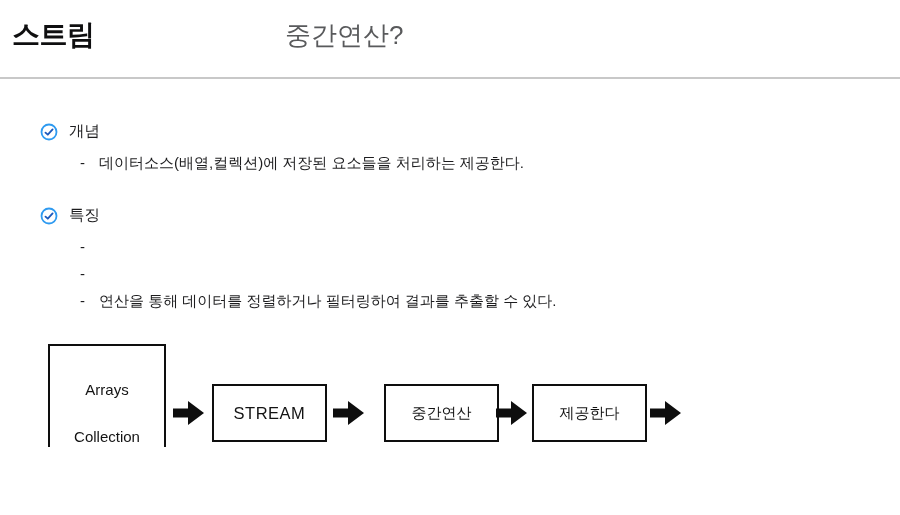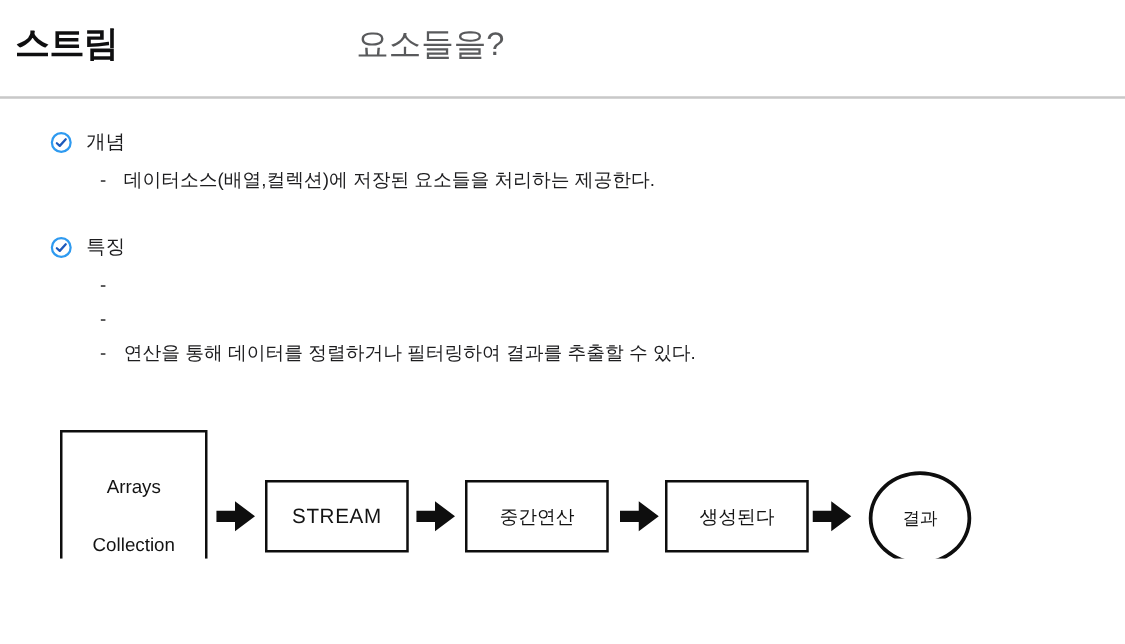--- a/index.html
+++ b/index.html
@@ -15,54 +15,54 @@
   .doc-subtitle{
     position:absolute;left:285px;top:18px;font-size:26px;font-weight:400;color:#595a5c;
   }
   .divider{
     position:absolute;left:0;top:77px;width:900px;height:2px;background:#c8c8c8;
   }
   
   .section{position:absolute;left:40px;}
   .section-1{top:103px;}
   .section-2{top:187px;text-align:center;}
-  .sec-head{display:flex;align-items:center;gap:11px;}
+  .sec-head{display:flex;align-items:center;gap:11px;margin-top:18px;}
   .sec-head .icon{width:18px;height:18px;flex:0 0 auto;display:block;}
   .sec-title{font-size:15.5px;color:#1d1d1f;}
   .bullets{margin-top:13px;margin-left:40px;display:flex;flex-direction:column;gap:12px;}
   .bullet-row{display:flex;gap:14px;font-size:15px;line-height:15px;color:#1d1d1f;}
   .bullet-dash{flex:0 0 auto;}
   
   .node{
     position:absolute;border:2.5px solid #0e0e0e;background:#fff;box-sizing:border-box;
     display:flex;align-items:center;justify-content:center;color:#131313;
   }
   .node-source{left:48px;top:344px;width:118px;height:138px;border-width:2px;
     flex-direction:column;gap:30px;font-size:15px;}
   .node-rect{top:384px;width:115px;height:58px;font-size:15px;}
   .node-stream{left:212px;font-size:16.5px;letter-spacing:0.5px;text-align:right;}
-  .node-intermediate{left:372px;}
+  .node-intermediate{left:384px;}
   .node-terminal{left:532px;}
   .node-result{
     left:695px;top:377px;width:82px;height:75px;border-width:3px;border-radius:50%;
     font-size:14px;
   }
   .arrow{position:absolute;width:32px;height:28px;top:399px;}
   .arrow-1{left:173px;}
   .arrow-2{left:333px;}
   .arrow-3{left:496px;}
   .arrow-4{left:650px;}
 </style>
 </head>
 <body>
 
 <div class="page">
 
   <div class="doc-title">스트림</div>
-  <div class="doc-subtitle">요소들을?</div>
+  <div class="doc-subtitle">중간연산?</div>
   <div class="divider"></div>
 
   <div class="section section-1">
     <div class="sec-head">
       <svg class="icon" viewBox="0 0 24 24">
         <circle cx="12" cy="12" r="10" fill="none" stroke="#2e9af0" stroke-width="2.4"></circle>
         <path d="M7.3 12.8 L10.4 15.6 L16.8 8.6" fill="none" stroke="#1d59bb" stroke-width="2.4" stroke-linecap="round" stroke-linejoin="round"></path>
       </svg>
       <span class="sec-title">개념</span>
     </div>
@@ -115,24 +115,21 @@
 
   <div class="node node-rect node-intermediate">
     <span>중간연산</span>
   </div>
 
   <svg class="arrow arrow-3" viewBox="0 0 32 28">
     <path d="M0 9.5 H15 V2 L31 14 L15 26 V18.5 H0 Z" fill="#0e0e0e"></path>
   </svg>
 
   <div class="node node-rect node-terminal">
-    <span>생성된다</span>
+    <span>제공한다</span>
   </div>
 
   <svg class="arrow arrow-4" viewBox="0 0 32 28">
     <path d="M0 9.5 H15 V2 L31 14 L15 26 V18.5 H0 Z" fill="#0e0e0e"></path>
   </svg>
 
-  <div class="node node-result">
-    <span>결과</span>
-  </div>
 
 </div>
 
 </body></html>

